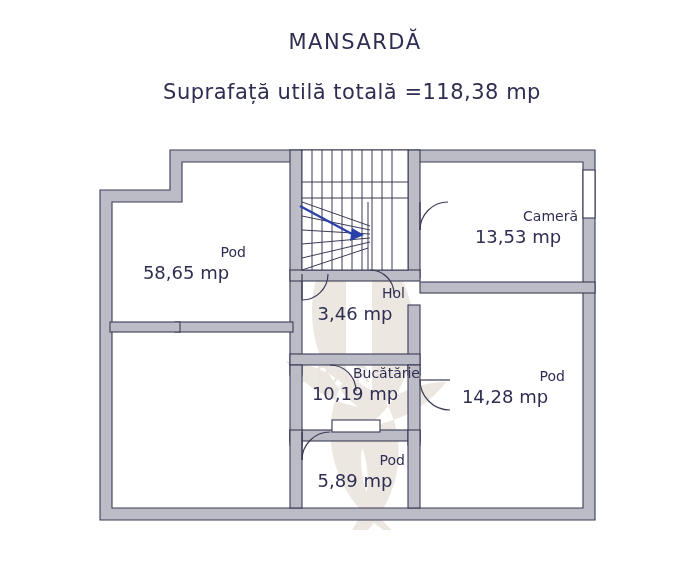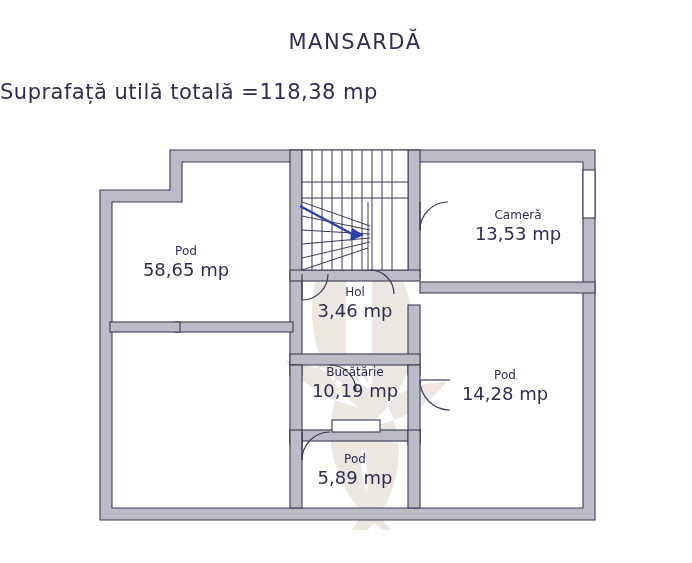--- a/index.html
+++ b/index.html
@@ -30,23 +30,25 @@
     letter-spacing: 1.5px;
     color: #2e2e52;
     font-family: "DejaVu Sans", sans-serif;
     margin-left: 9px;
   }
   .subtitle {
     position: absolute;
     left: 0;
     top: 80px;
     width: 664px;
+    text-align: center;
     font-size: 21px;
     letter-spacing: 0.5px;
     color: #2e2e52;
+    padding-left: 20px;
   }
   .plan {
     position: absolute;
     left: 0;
     top: 130px;
     width: 692px;
     height: 400px;
   }
   .wm {
     position: absolute;
@@ -59,21 +61,22 @@
   .room-label {
     position: absolute;
     text-align: center;
     color: #2e2e52;
     line-height: 1.25;
     font-size: 15px;
     white-space: nowrap;
   }
   .room-label .nm {
     display: block;
-    font-size: 12px;
+    font-size: 14px;
+    text-align: right;
   }
   .room-label .ar {
     display: block;
     font-size: 18px;
   }
 </style>
 </head>
 <body>
 
 <div id="page">

